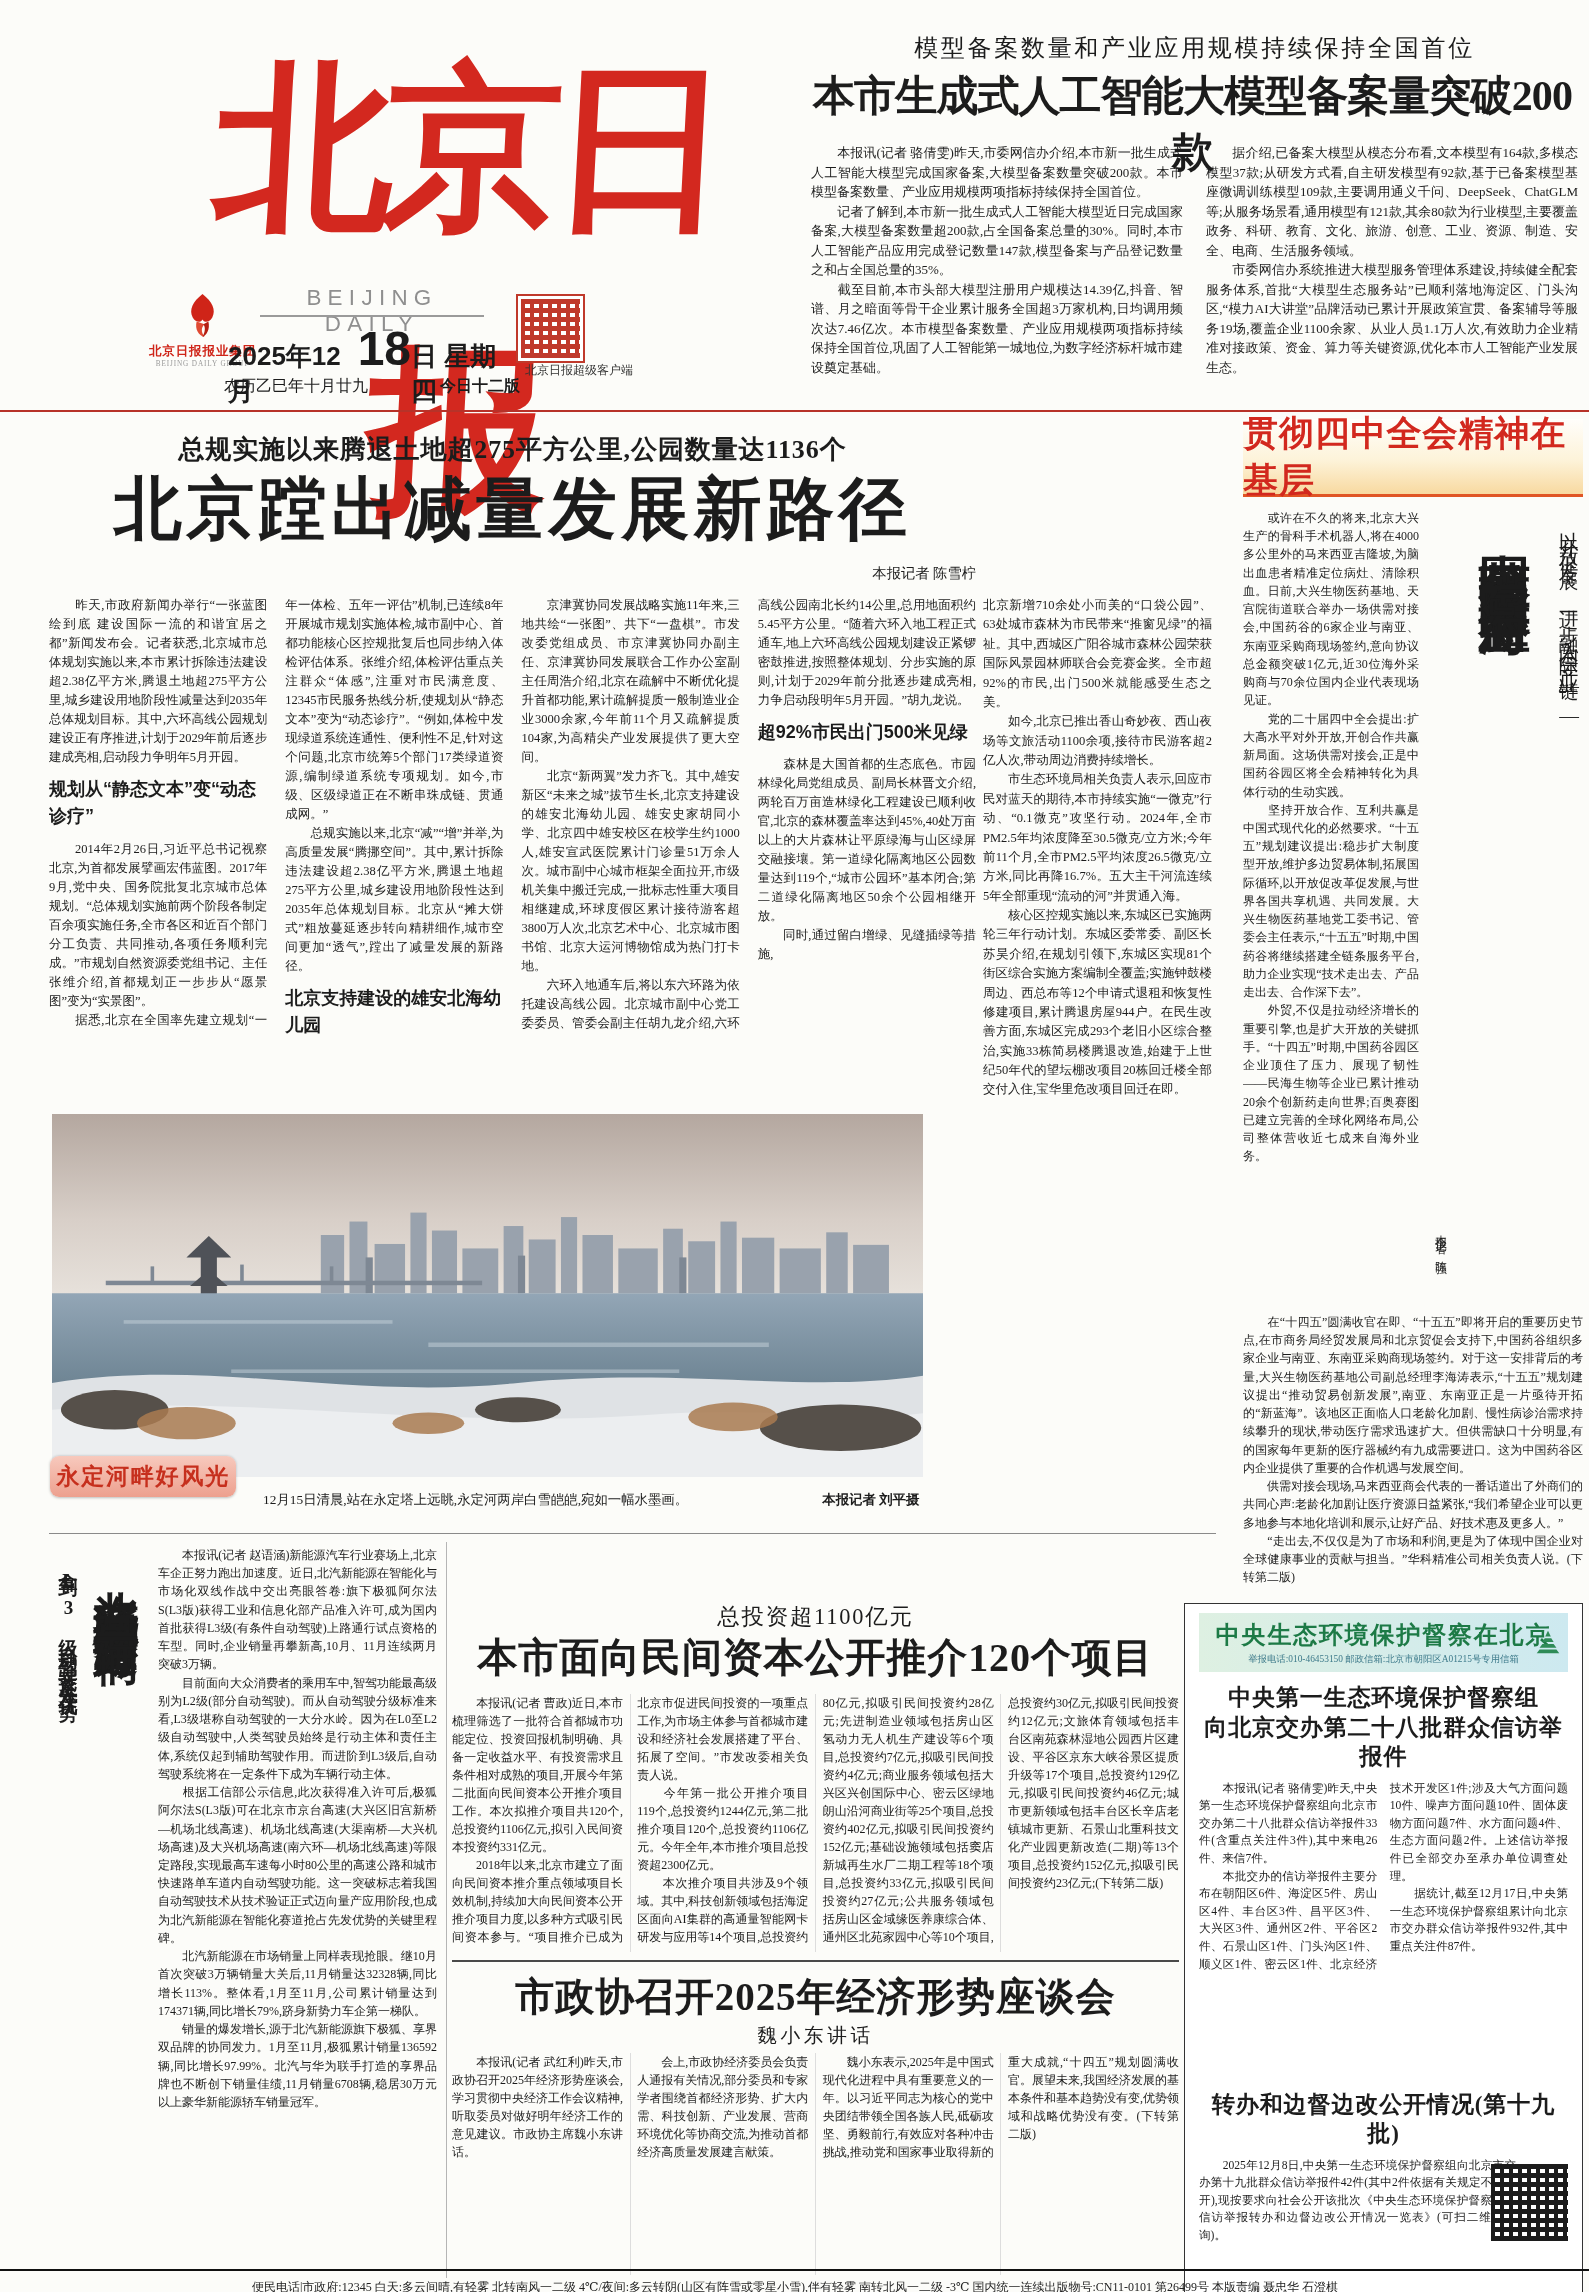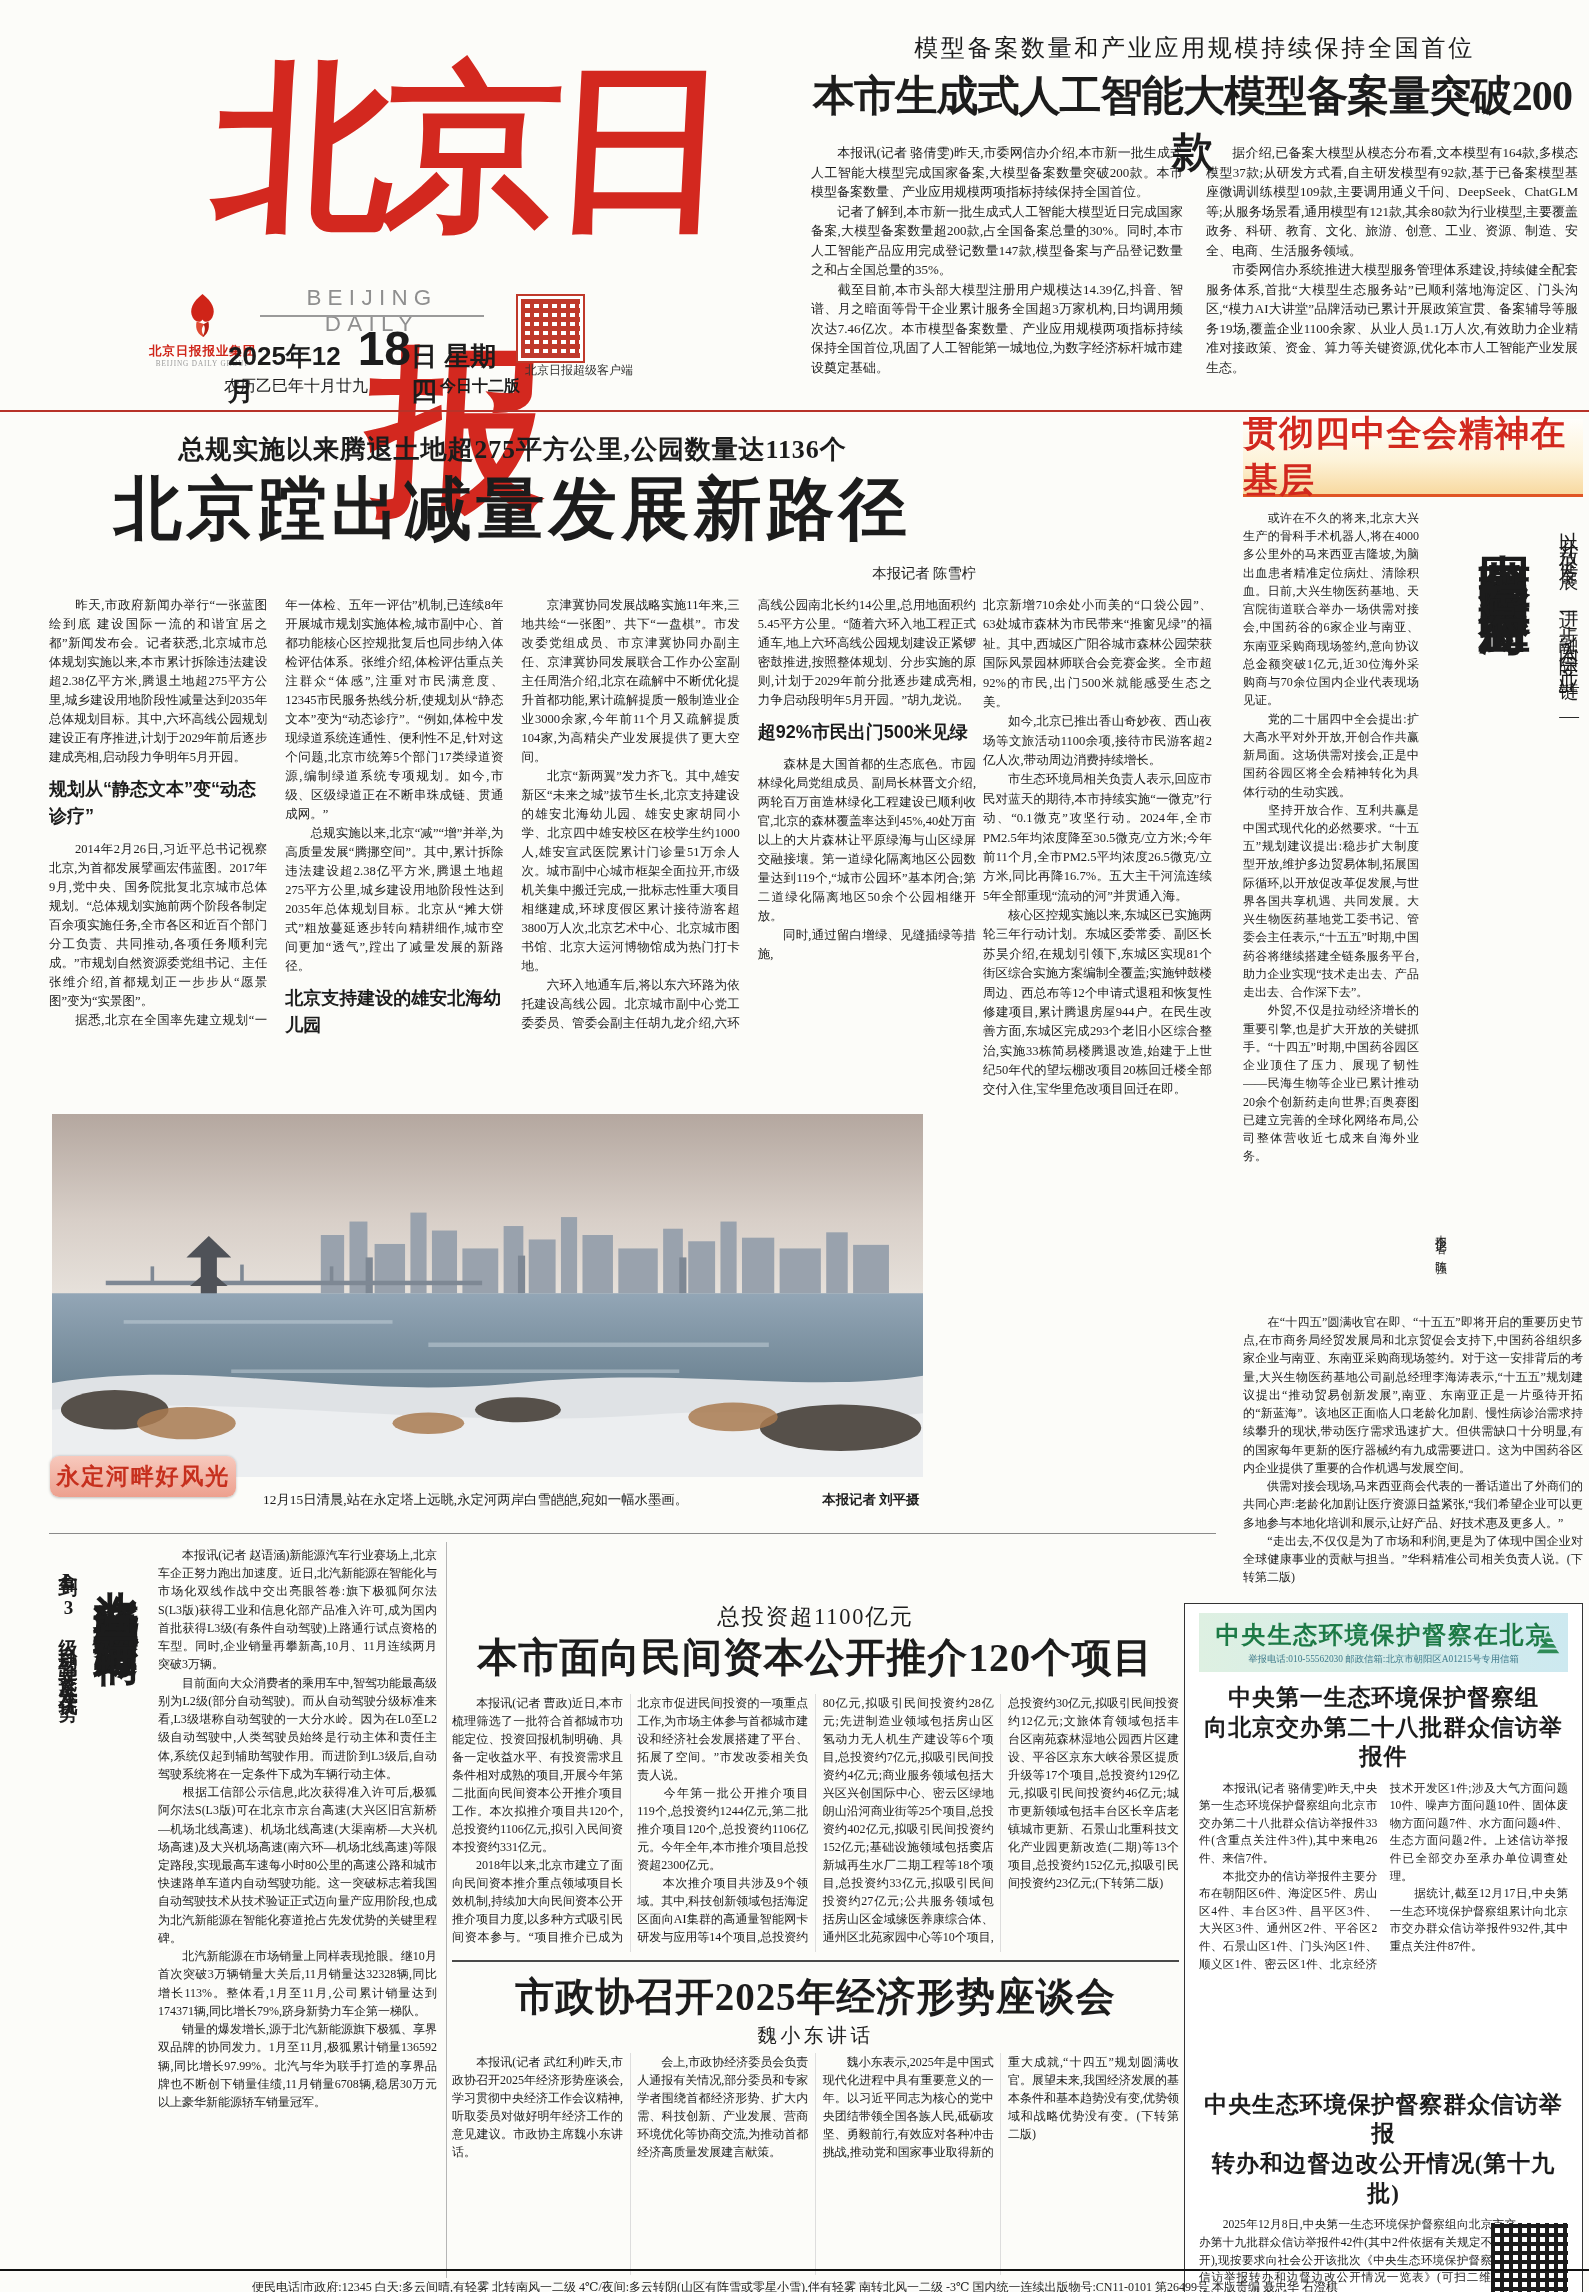--- a/index.html
+++ b/index.html
@@ -265,39 +265,38 @@
 
   <div class="abs zx-head">市政协召开2025年经济形势座谈会</div>
   <div class="abs zx-sub">魏小东讲话</div>
   <div class="abs zx-body flow">　　本报讯(记者 武红利)昨天,市政协召开2025年经济形势座谈会,学习贯彻中央经济工作会议精神,听取委员对做好明年经济工作的意见建议。市政协主席魏小东讲话。
 　　会上,市政协经济委员会负责人通报有关情况,部分委员和专家学者围绕首都经济形势、扩大内需、科技创新、产业发展、营商环境优化等协商交流,为推动首都经济高质量发展建言献策。
 　　魏小东表示,2025年是中国式现代化进程中具有重要意义的一年。以习近平同志为核心的党中央团结带领全国各族人民,砥砺攻坚、勇毅前行,有效应对各种冲击挑战,推动党和国家事业取得新的重大成就,“十四五”规划圆满收官。展望未来,我国经济发展的基本条件和基本趋势没有变,优势领域和战略优势没有变。(下转第二版)</div>
 
   <div class="abs env">
     <div class="env-banner">
       <div class="t sans">中央生态环境保护督察在北京</div>
-      <div class="s">举报电话:010-55562030    邮政信箱:北京市朝阳区A01215号专用信箱</div>
+      <div class="s">举报电话:010-46453150    邮政信箱:北京市朝阳区A01215号专用信箱</div>
       <span>
         <svg width="30" height="32" viewBox="0 0 32 32">
             <path d="M4 28h24l-3-4H7Z" fill="#2e8b57"></path>
             <path d="M7 22h18l-3-4H10Z" fill="#2e8b57"></path>
             <path d="M10 16h12l-2.5-4h-7Z" fill="#2e8b57"></path>
             <path d="M13 10h6l-3-6Z" fill="#2e8b57"></path>
           </svg>
       </span>
     </div>
     <div class="env-h" style="margin-top:10.7px;">
       <div>中央第一生态环境保护督察组</div>
       <div>向北京交办第二十八批群众信访举报件</div>
     </div>
     <div class="env-b1 flow">　　本报讯(记者 骆倩雯)昨天,中央第一生态环境保护督察组向北京市交办第二十八批群众信访举报件33件(含重点关注件3件),其中来电26件、来信7件。
 　　本批交办的信访举报件主要分布在朝阳区6件、海淀区5件、房山区4件、丰台区3件、昌平区3件、大兴区3件、通州区2件、平谷区2件、石景山区1件、门头沟区1件、顺义区1件、密云区1件、北京经济技术开发区1件;涉及大气方面问题10件、噪声方面问题10件、固体废物方面问题7件、水方面问题4件、生态方面问题2件。上述信访举报件已全部交办至承办单位调查处理。
 　　据统计,截至12月17日,中央第一生态环境保护督察组累计向北京市交办群众信访举报件932件,其中重点关注件87件。</div>
     <div class="env-h" style="margin-top:9px;">
-      <div>中央生态环境保护督察群众信访举报</div>
       <div>转办和边督边改公开情况(第十九批)</div>
     </div>
     <div class="env-b2">
       <div class="txt flow">　　2025年12月8日,中央第一生态环境保护督察组向北京市交办第十九批群众信访举报件42件(其中2件依据有关规定不予公开),现按要求向社会公开该批次《中央生态环境保护督察群众信访举报转办和边督边改公开情况一览表》(可扫二维码查询)。</div>
       <div class="qr-blk"></div>
     </div>
   </div>
 
   <div class="abs footer">便民电话|市政府:12345  白天:多云间晴,有轻雾 北转南风一二级 4℃/夜间:多云转阴(山区有阵雪或零星小雪),伴有轻雾 南转北风一二级 -3℃  国内统一连续出版物号:CN11-0101  第26499号  本版责编 聂忠华 石澄棋</div>
 

